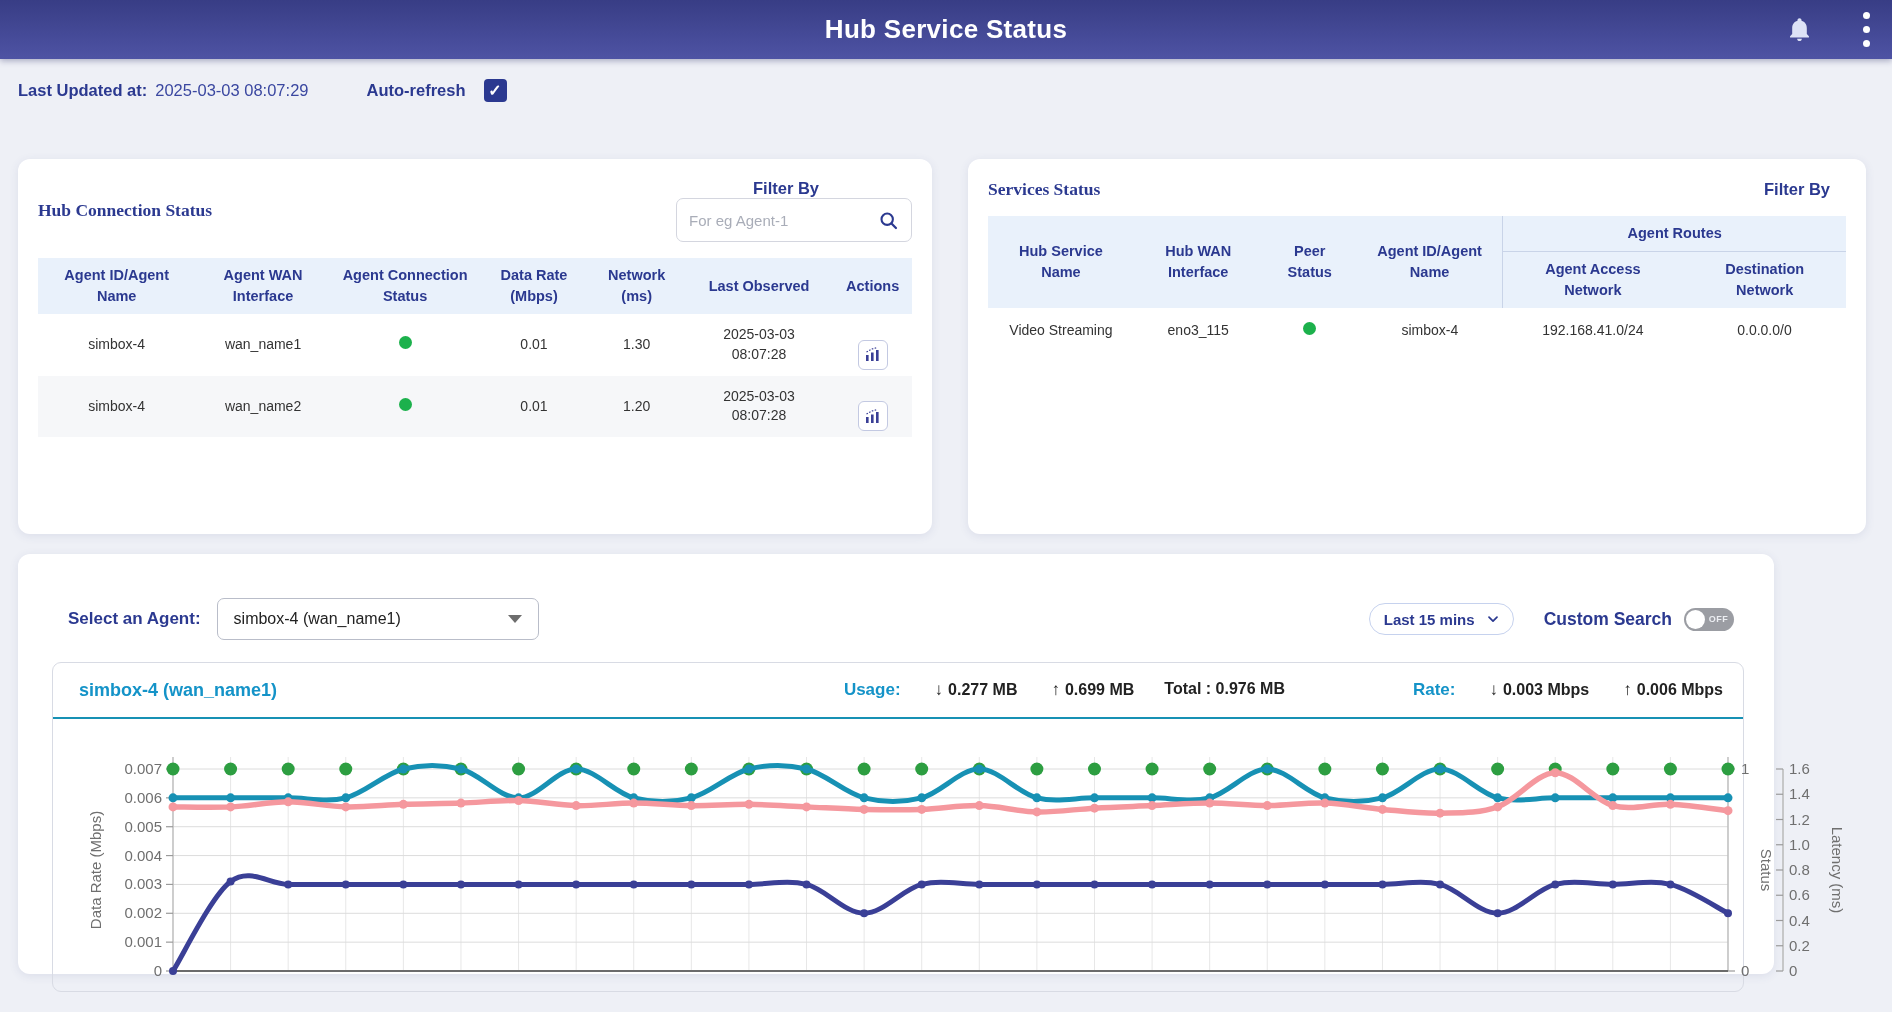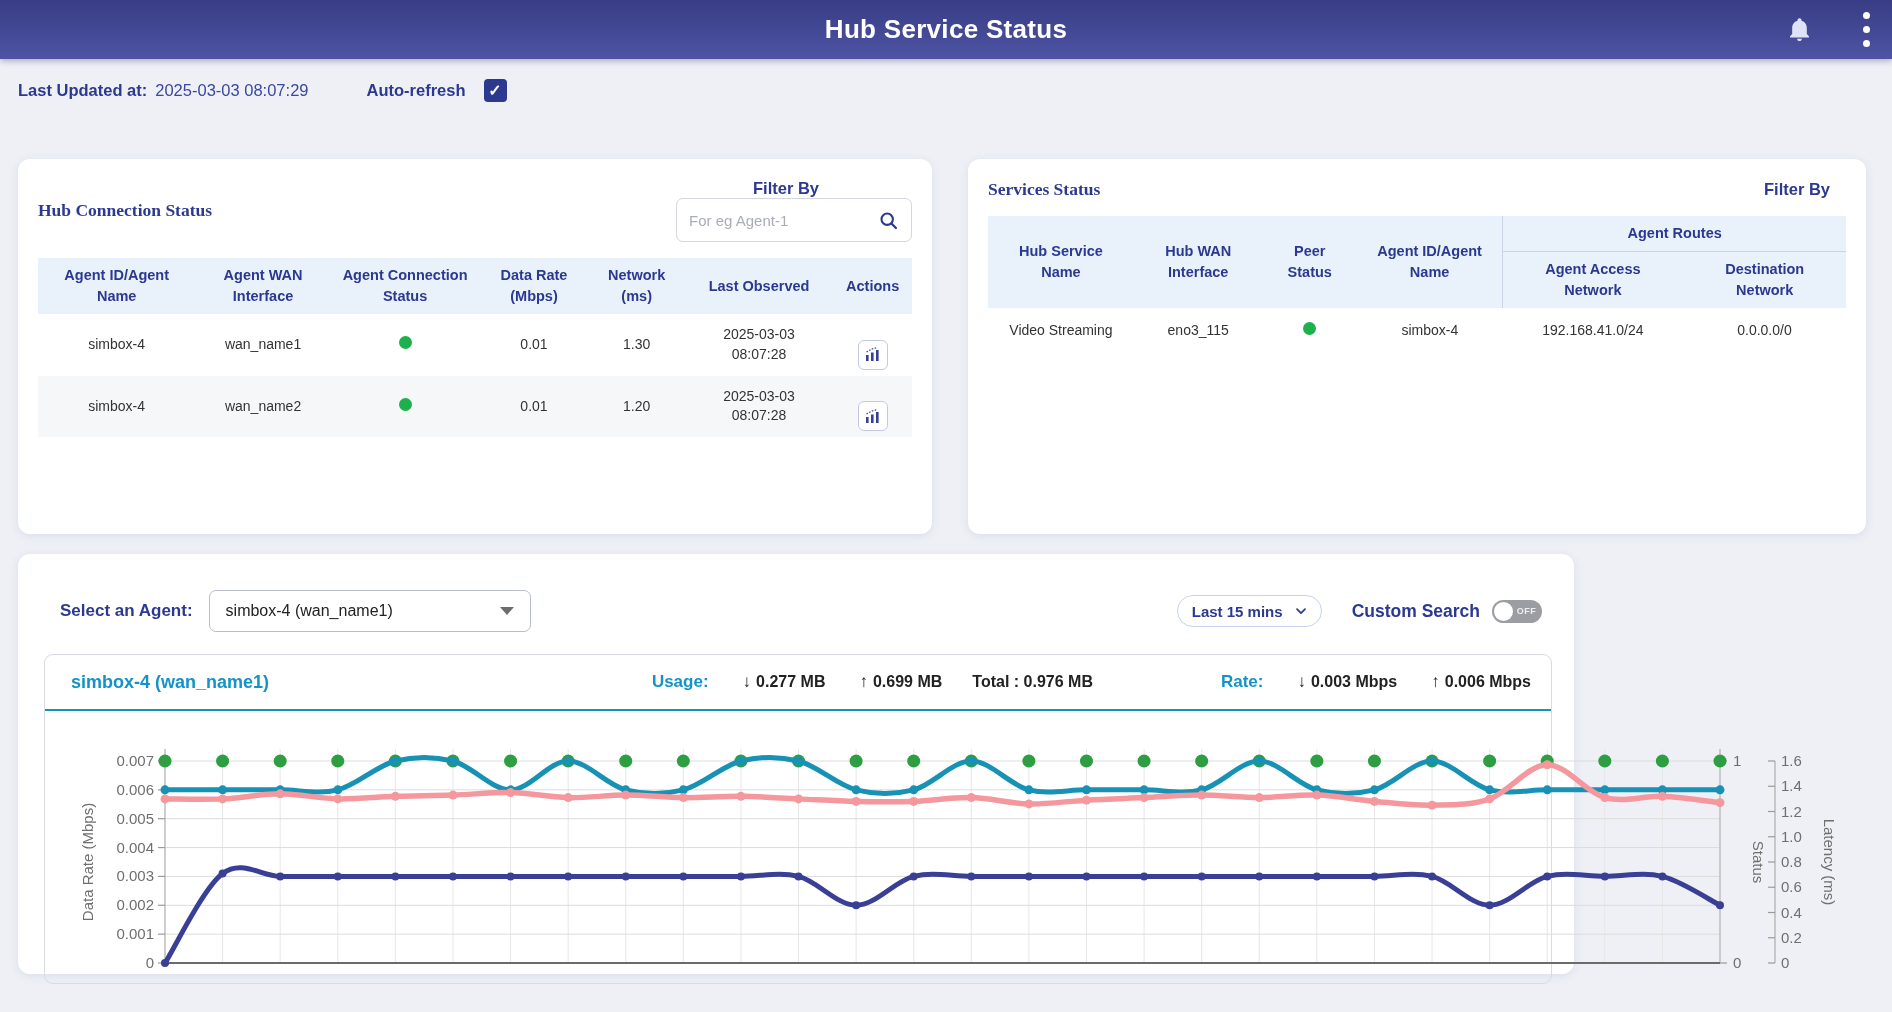--- a/index.html
+++ b/index.html
@@ -75,21 +75,21 @@
   tbody tr:nth-child(even) { background: #f6f7f9; }
   .dot { display: inline-block; width: 13px; height: 13px; border-radius: 50%; background: #1cb14c; }
   .action-btn {
     width: 30px; height: 30px; border: 1px solid #c3c9e2; border-radius: 6px; background: #fff;
     display: inline-flex; align-items: center; justify-content: center; cursor: pointer;
   }
   .svc .group-th { border-left: 1px solid #c9d4e8; border-bottom: 1px solid #c9d4e8; }
   .svc .sub-th { border-left: 1px solid transparent; }
   .svc .sub-th.first { border-left: 1px solid #c9d4e8; }
   
-  .card.agent-card { margin: 20px 26px 0 18px; width: 1556px; height: 420px; padding: 8px; }
+  .card.agent-card { margin: 20px 26px 0 18px; width: 1756px; height: 420px; padding: 16px; }
   .agent-controls { display: flex; align-items: center; padding: 28px 24px 0 34px; }
   .agent-lbl { font-size: 17px; font-weight: bold; color: #2b3990; }
   .agent-select {
     margin-left: 16px; width: 322px; height: 42px; border: 1px solid #b9bdc9; border-radius: 7px;
     background: #fff; display: flex; align-items: center; padding: 0 16px 0 16px; cursor: pointer;
   }
   .agent-select .txt { flex: 1; font-size: 16px; color: #222; }
   .caret-down { width: 0; height: 0; border-left: 7px solid transparent; border-right: 7px solid transparent; border-top: 8px solid #6d6d6d; }
   .range-pill {
     margin-left: auto; height: 32px; border: 1.5px solid #c6d2ee; border-radius: 16px;
@@ -107,21 +107,21 @@
   .chart-panel { margin: 22px 14px 0 18px; border: 1px solid #d8dbe4; border-radius: 9px; height: 330px; }
   .chart-head {
     height: 56px; display: flex; align-items: center; padding: 0 16px 0 26px;
     border-bottom: 2px solid #1791b4;
   }
   .chart-title { font-size: 18px; font-weight: bold; color: #1493c8; }
   .stat-lbl { font-size: 17px; font-weight: bold; color: #1493c8; }
   .stat { font-size: 16px; font-weight: bold; color: #222; display: flex; align-items: center; }
   .stat .arrow { font-weight: normal; font-size: 17px; color: #222; margin-right: 5px; }
   .gap30 { margin-left: 30px; } .gap34 { margin-left: 34px; }
-  .usage-group { margin-left: auto; display: flex; align-items: center; }
+  .usage-group { margin-left: auto; display: flex; align-items: flex-start; }
   .rate-group { margin-left: 128px; display: flex; align-items: center; margin-right: 4px; }
   .chart-area { position: relative; height: 270px; }
   .chart-area svg { position: absolute; left: 0; top: 0; }
 </style>
 </head>
 <body>
 
 <div class="app-header">
   <div class="app-title">Hub Service Status</div>
   <div class="header-right">

